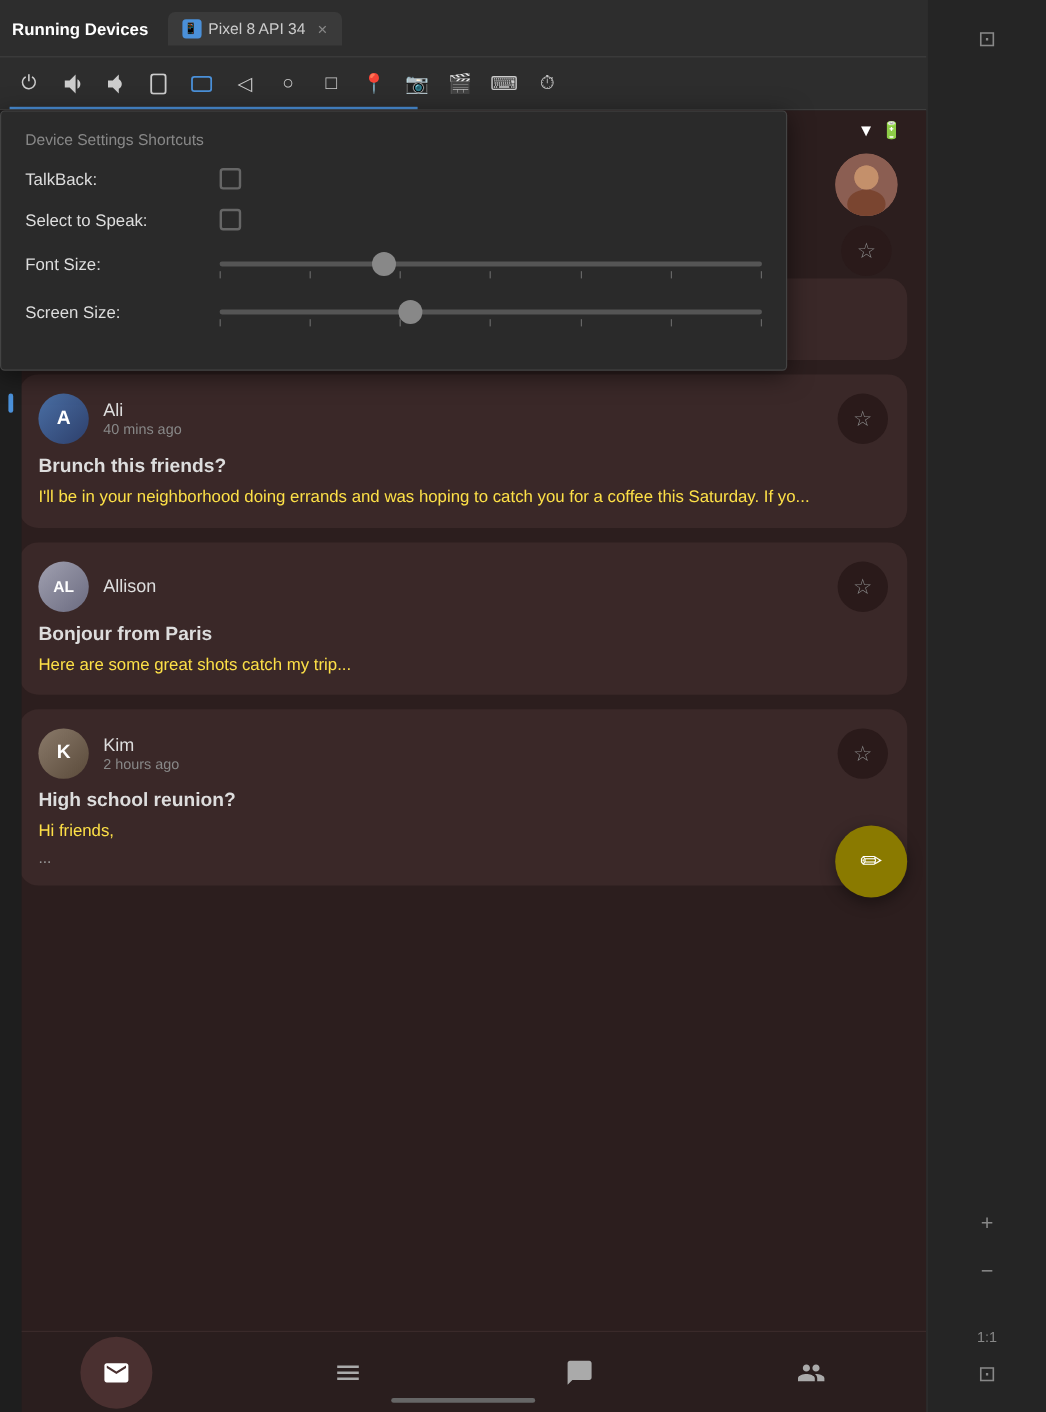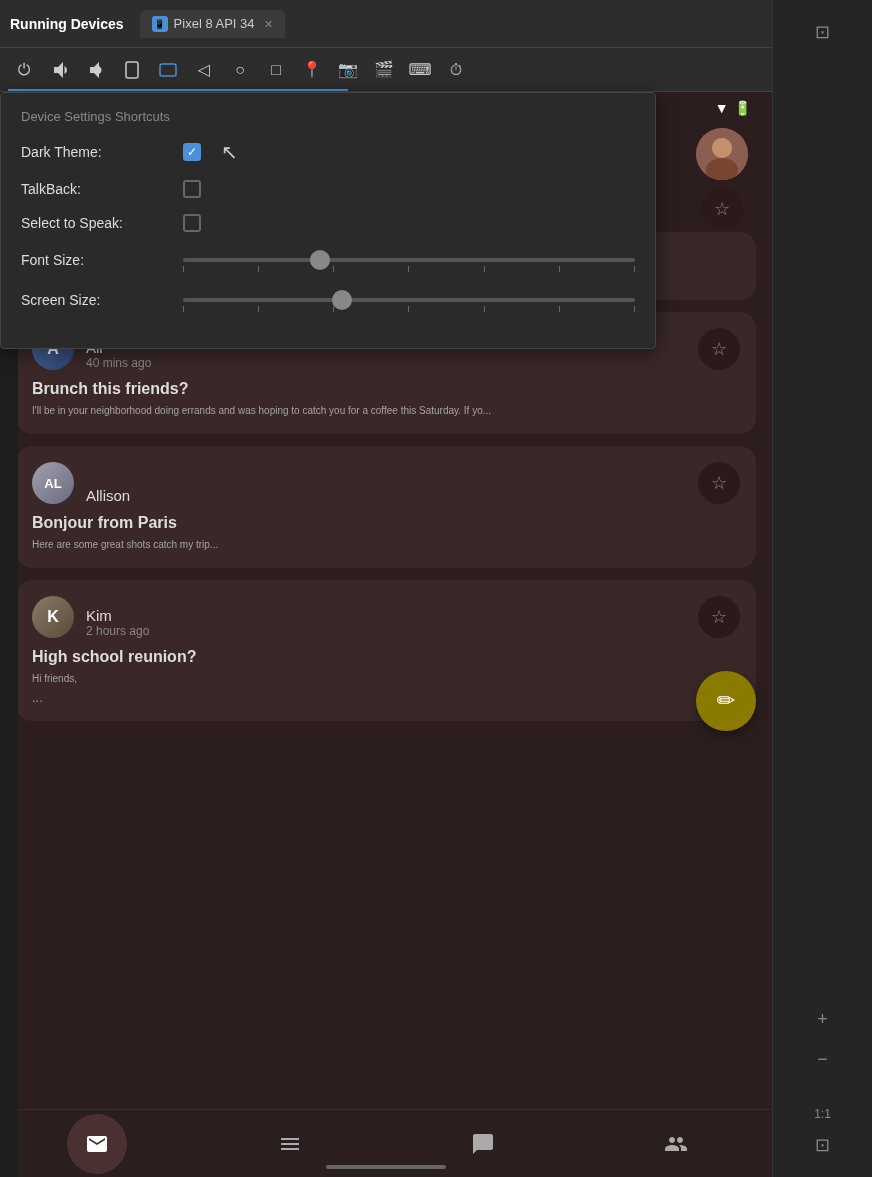--- a/index.html
+++ b/index.html
@@ -202,21 +202,21 @@
     }
 
     .email-card {
       background: #3a2828;
       border-radius: 16px;
       padding: 16px;
       position: relative;
     }
     .email-card-header {
       display: flex;
-      align-items: flex-end;
+      align-items: center;
       margin-bottom: 10px;
       gap: 12px;
     }
     .sender-avatar {
       width: 42px;
       height: 42px;
       border-radius: 50%;
       flex-shrink: 0;
     }
     .sender-info {
@@ -243,22 +243,22 @@
       color: #888;
       font-size: 18px;
     }
     .email-subject {
       color: #ddd;
       font-size: 16px;
       font-weight: 600;
       margin-bottom: 6px;
     }
     .email-preview {
-      color: #a3a3a3;
-      font-size: 10px;
+      color: #fde047;
+      font-size: 14px;
       line-height: 1.4;
     }
     .email-ellipsis {
       color: #999;
       font-size: 13px;
       margin-top: 4px;
     }
 
     
     .av-ali {
@@ -434,25 +434,20 @@
   </div>
 
   <div class="toolbar-indicator">
     <div class="toolbar-indicator-bar"></div>
   </div>
 </div>
 
 <div class="settings-overlay">
   <div class="settings-title">Device Settings Shortcuts</div>
 
-  <div class="settings-row">
-    <span class="settings-label">Dark Theme:</span>
-    <div class="settings-checkbox checked"></div>
-    <span style="font-size:20px; color:#ccc; margin-left:8px; cursor:default;">↖</span>
-  </div>
 
   <div class="settings-row">
     <span class="settings-label">TalkBack:</span>
     <div class="settings-checkbox"></div>
   </div>
 
   <div class="settings-row">
     <span class="settings-label">Select to Speak:</span>
     <div class="settings-checkbox"></div>
   </div>

